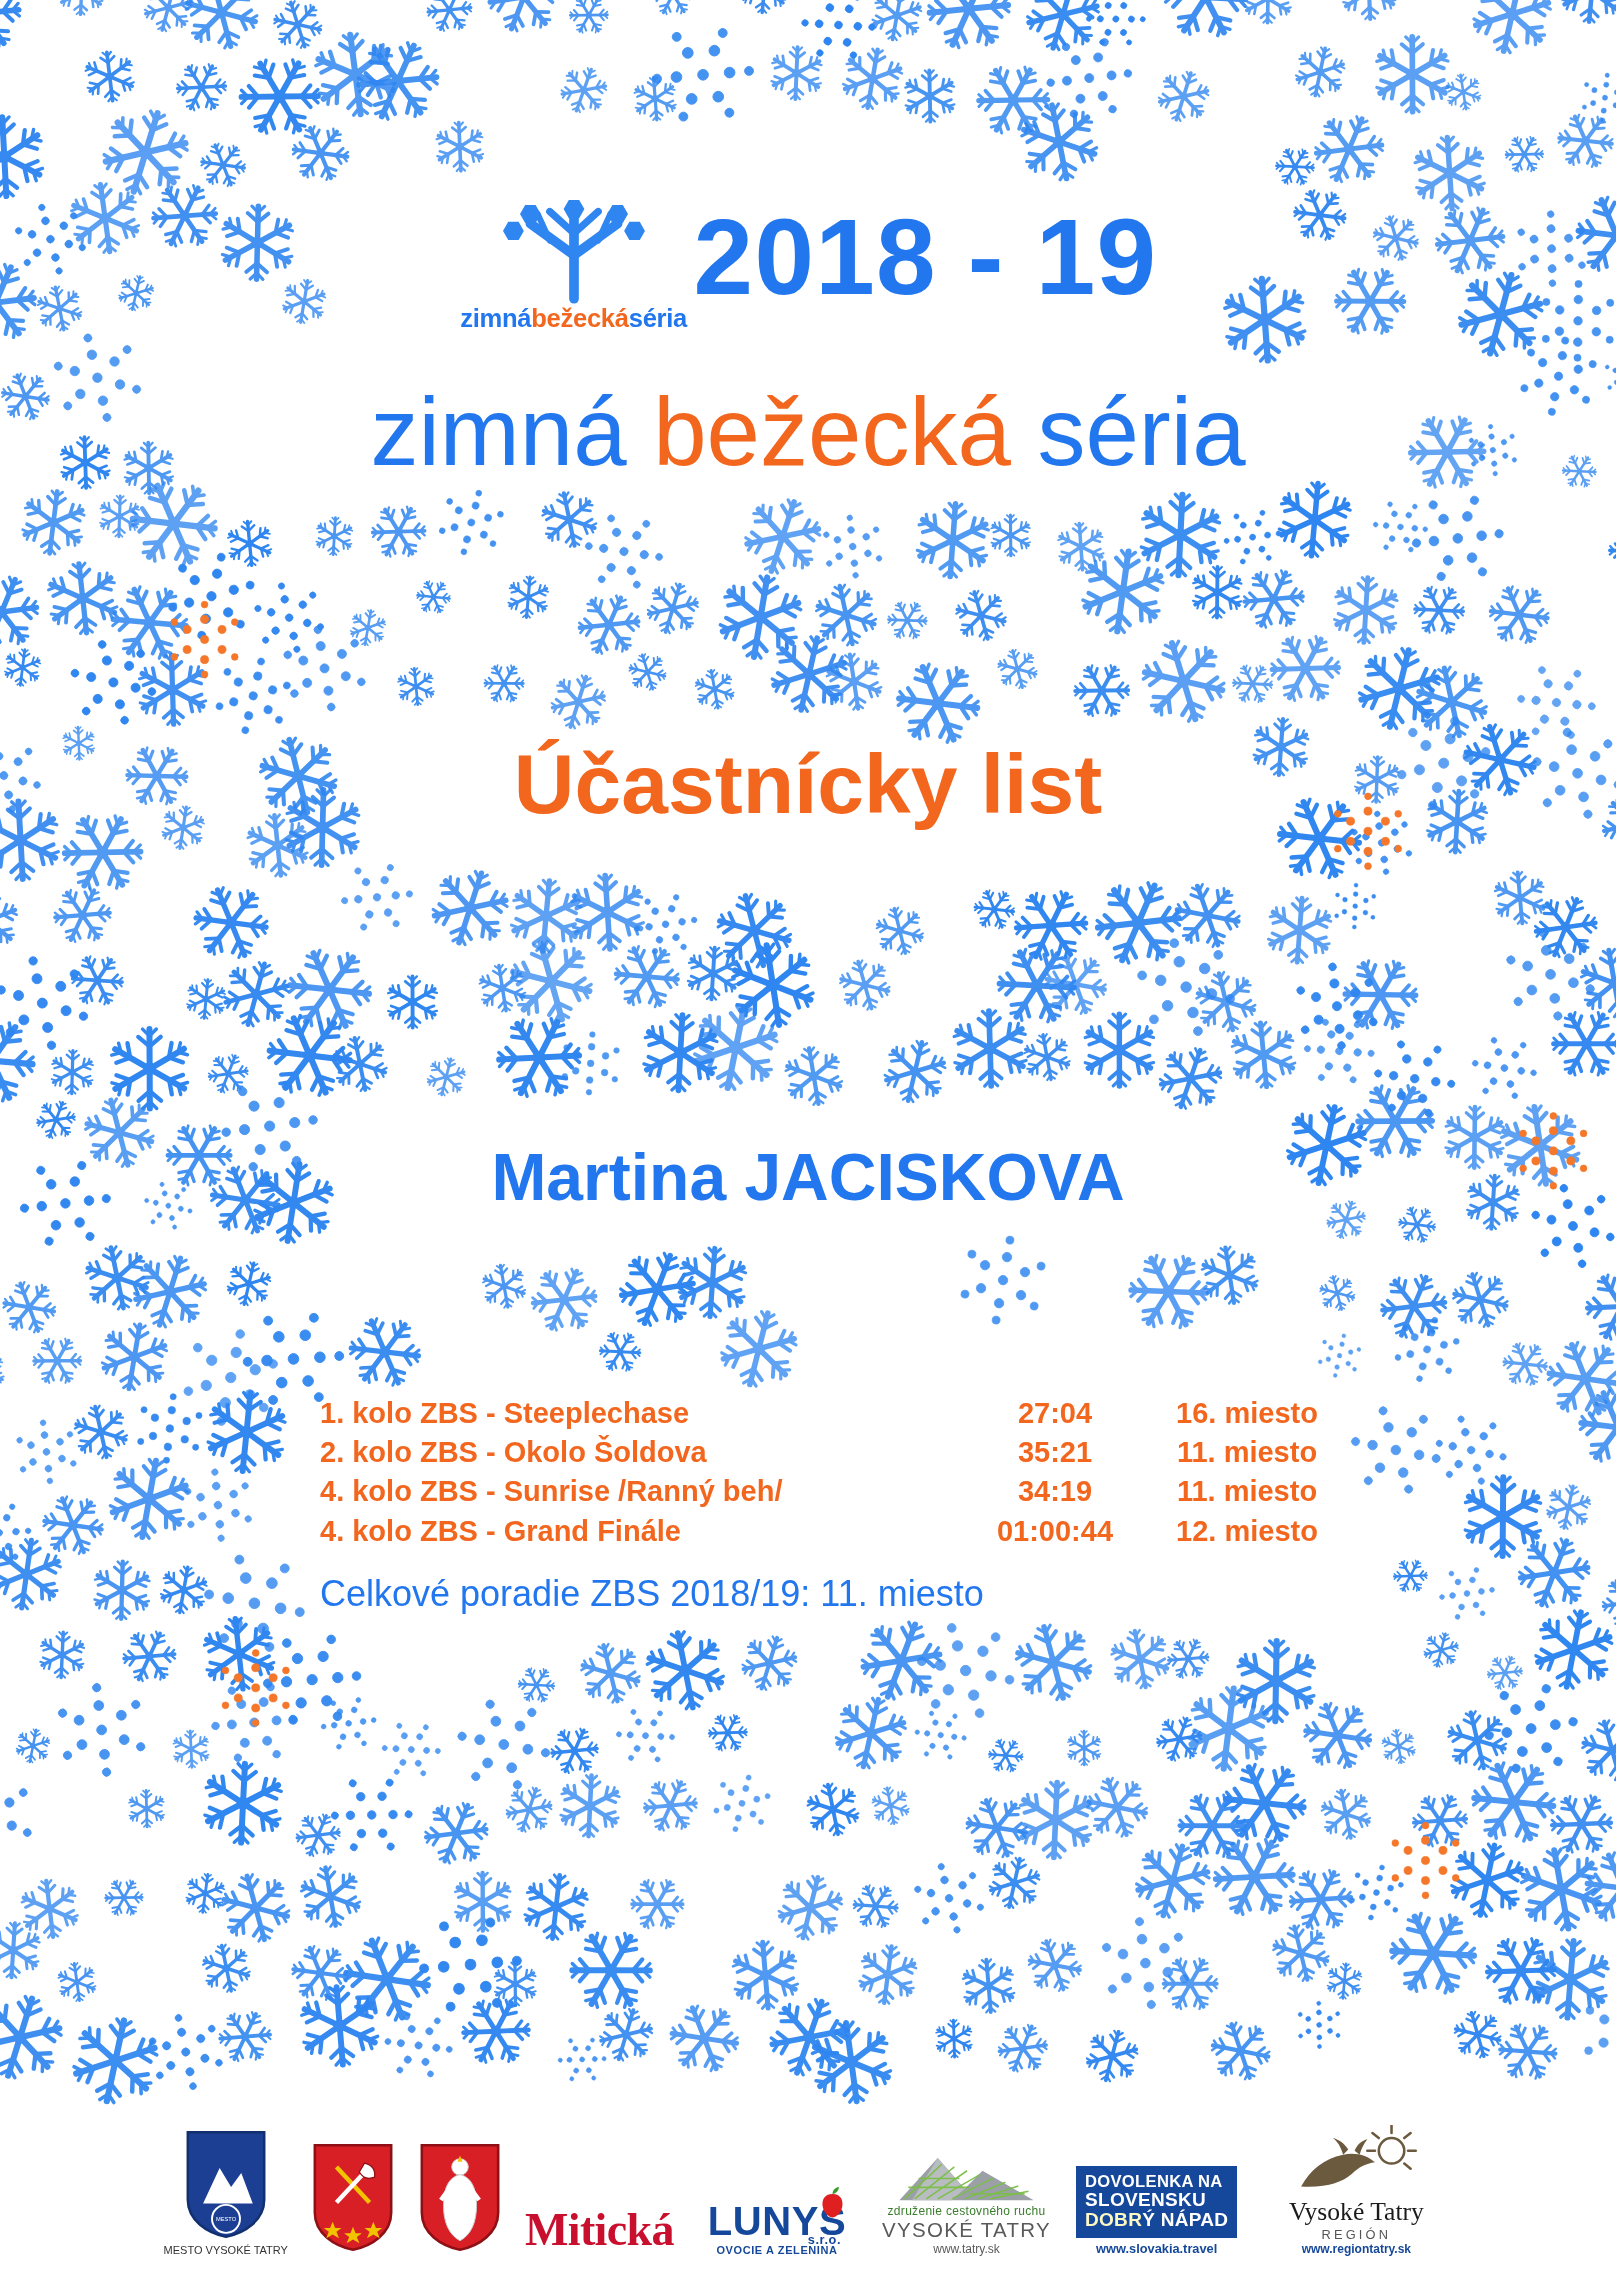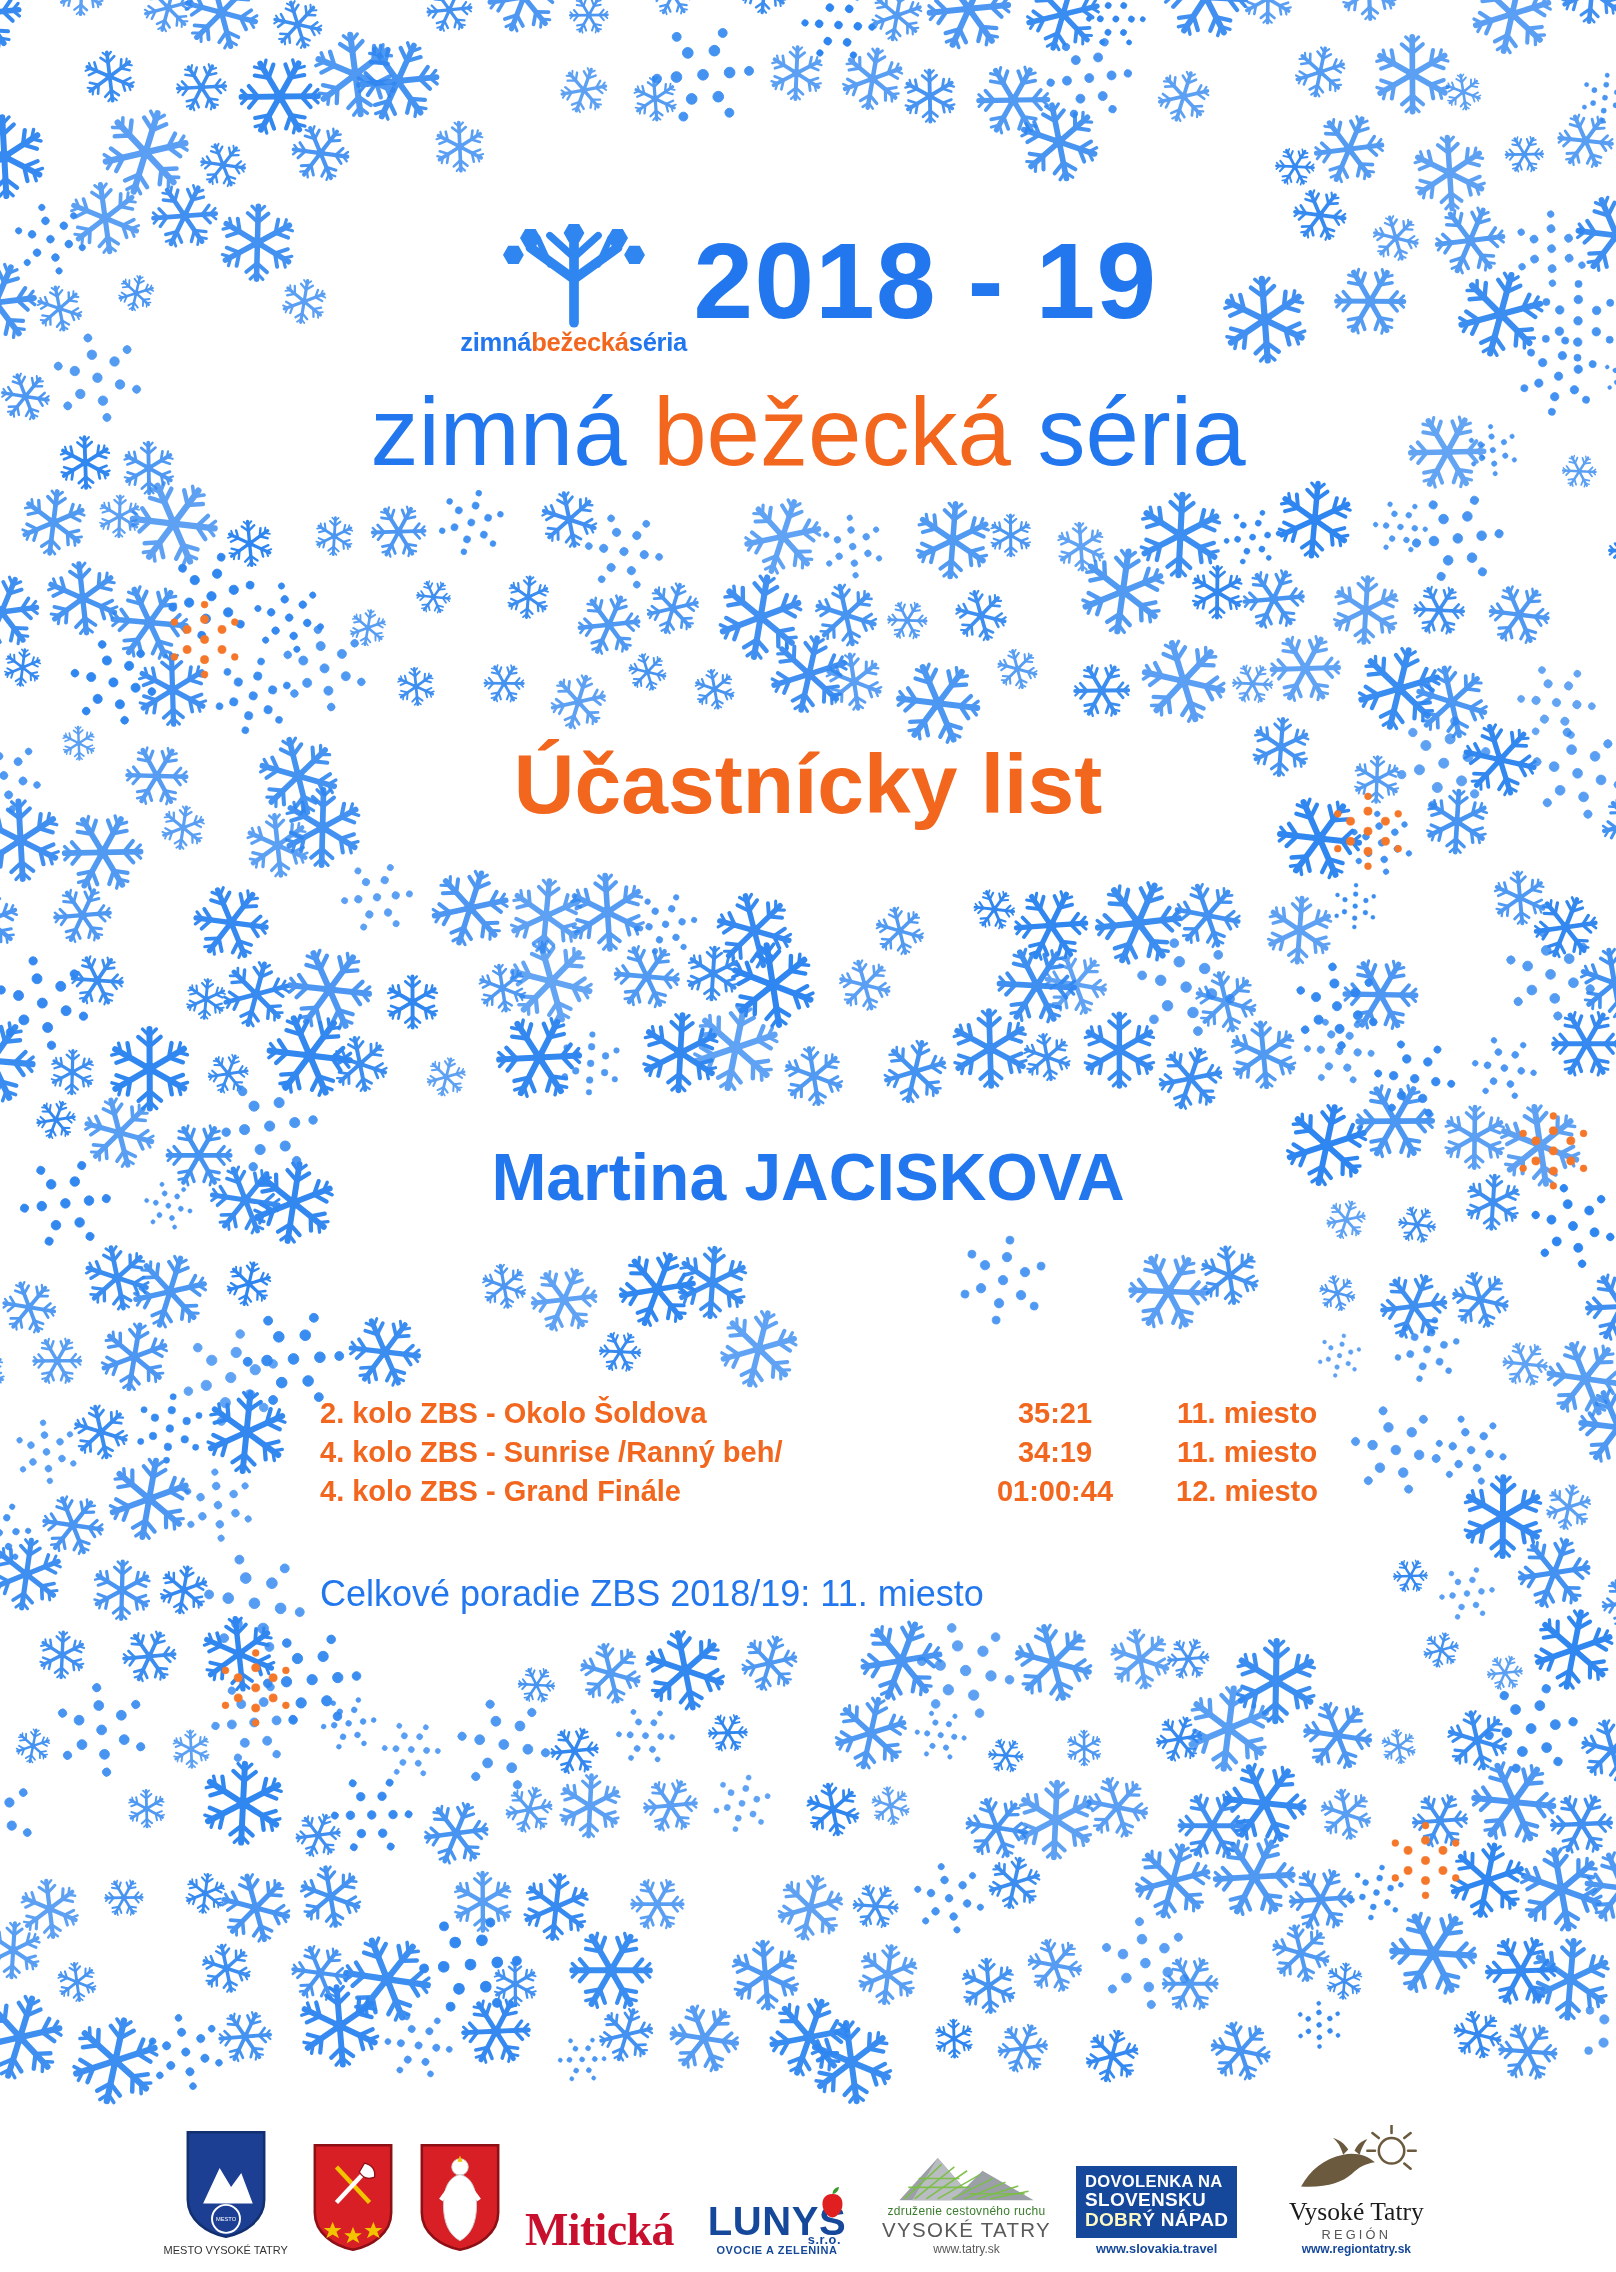--- a/index.html
+++ b/index.html
@@ -26,21 +26,21 @@
   #content {
     position: absolute;
     left: 0; top: 0;
     width: 1616px; height: 2273px;
     z-index: 2;
   }
 
   
   #logo-year {
     position: absolute;
-    left: 0; top: 208px;
+    left: 0; top: 184px;
     width: 1616px;
     display: flex;
     align-items: center;
     justify-content: center;
     gap: 5px;
   }
   #zbs-logo { width: 230px; height: 153px; position: relative; }
   #zbs-logo .logo-word {
     position: absolute;
     left: 0; bottom: 3.8px;
@@ -720,20 +720,25 @@
   </div>
 
   <div id="doc-title">Účastnícky list</div>
 
   <div id="athlete-name">Martina JACISKOVA</div>
 
   <div id="results">
     <table>
       <tbody>
         <tr>
+          <td class="race">1. kolo ZBS - Steeplechase</td>
+          <td class="time">27:04</td>
+          <td class="place">16. miesto</td>
+        </tr>
+        <tr>
           <td class="race">2. kolo ZBS - Okolo Šoldova</td>
           <td class="time">35:21</td>
           <td class="place">11. miesto</td>
         </tr>
         <tr>
           <td class="race">4. kolo ZBS - Sunrise /Ranný beh/</td>
           <td class="time">34:19</td>
           <td class="place">11. miesto</td>
         </tr>
         <tr>

